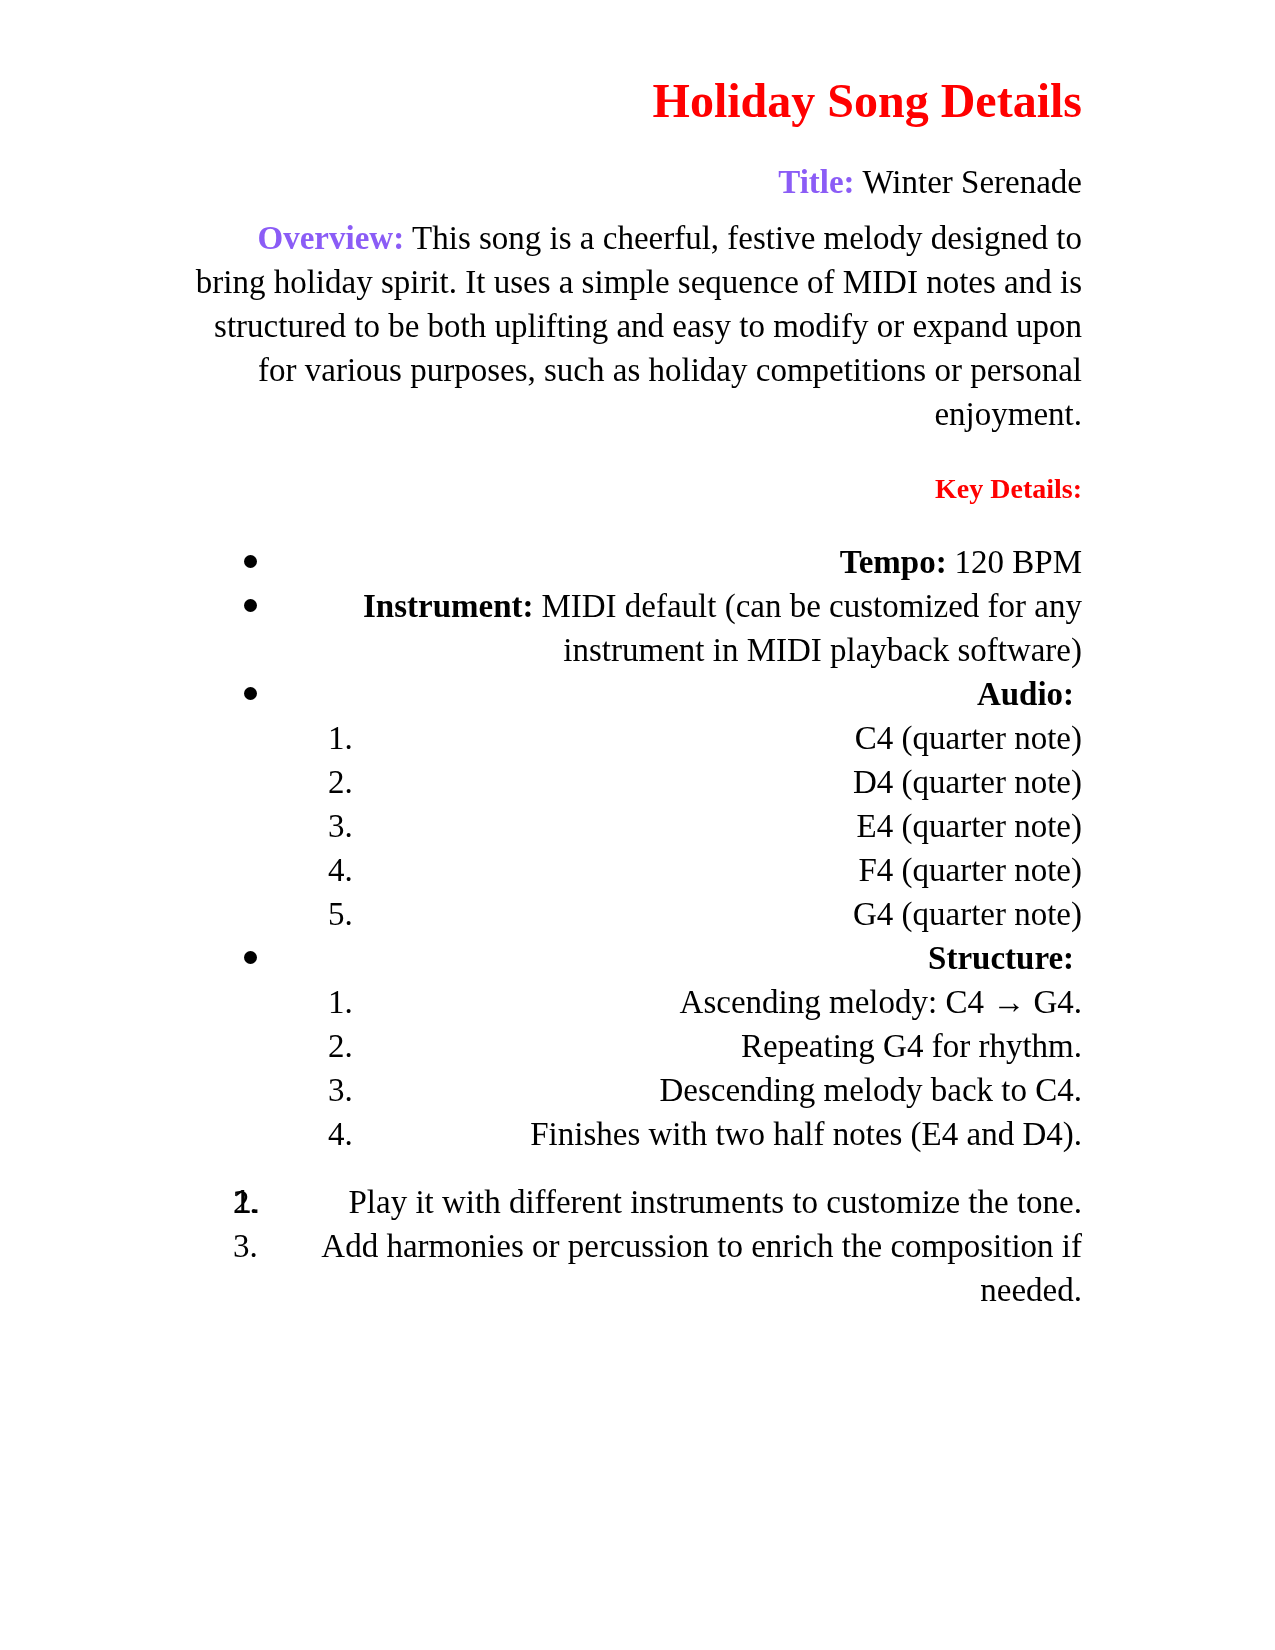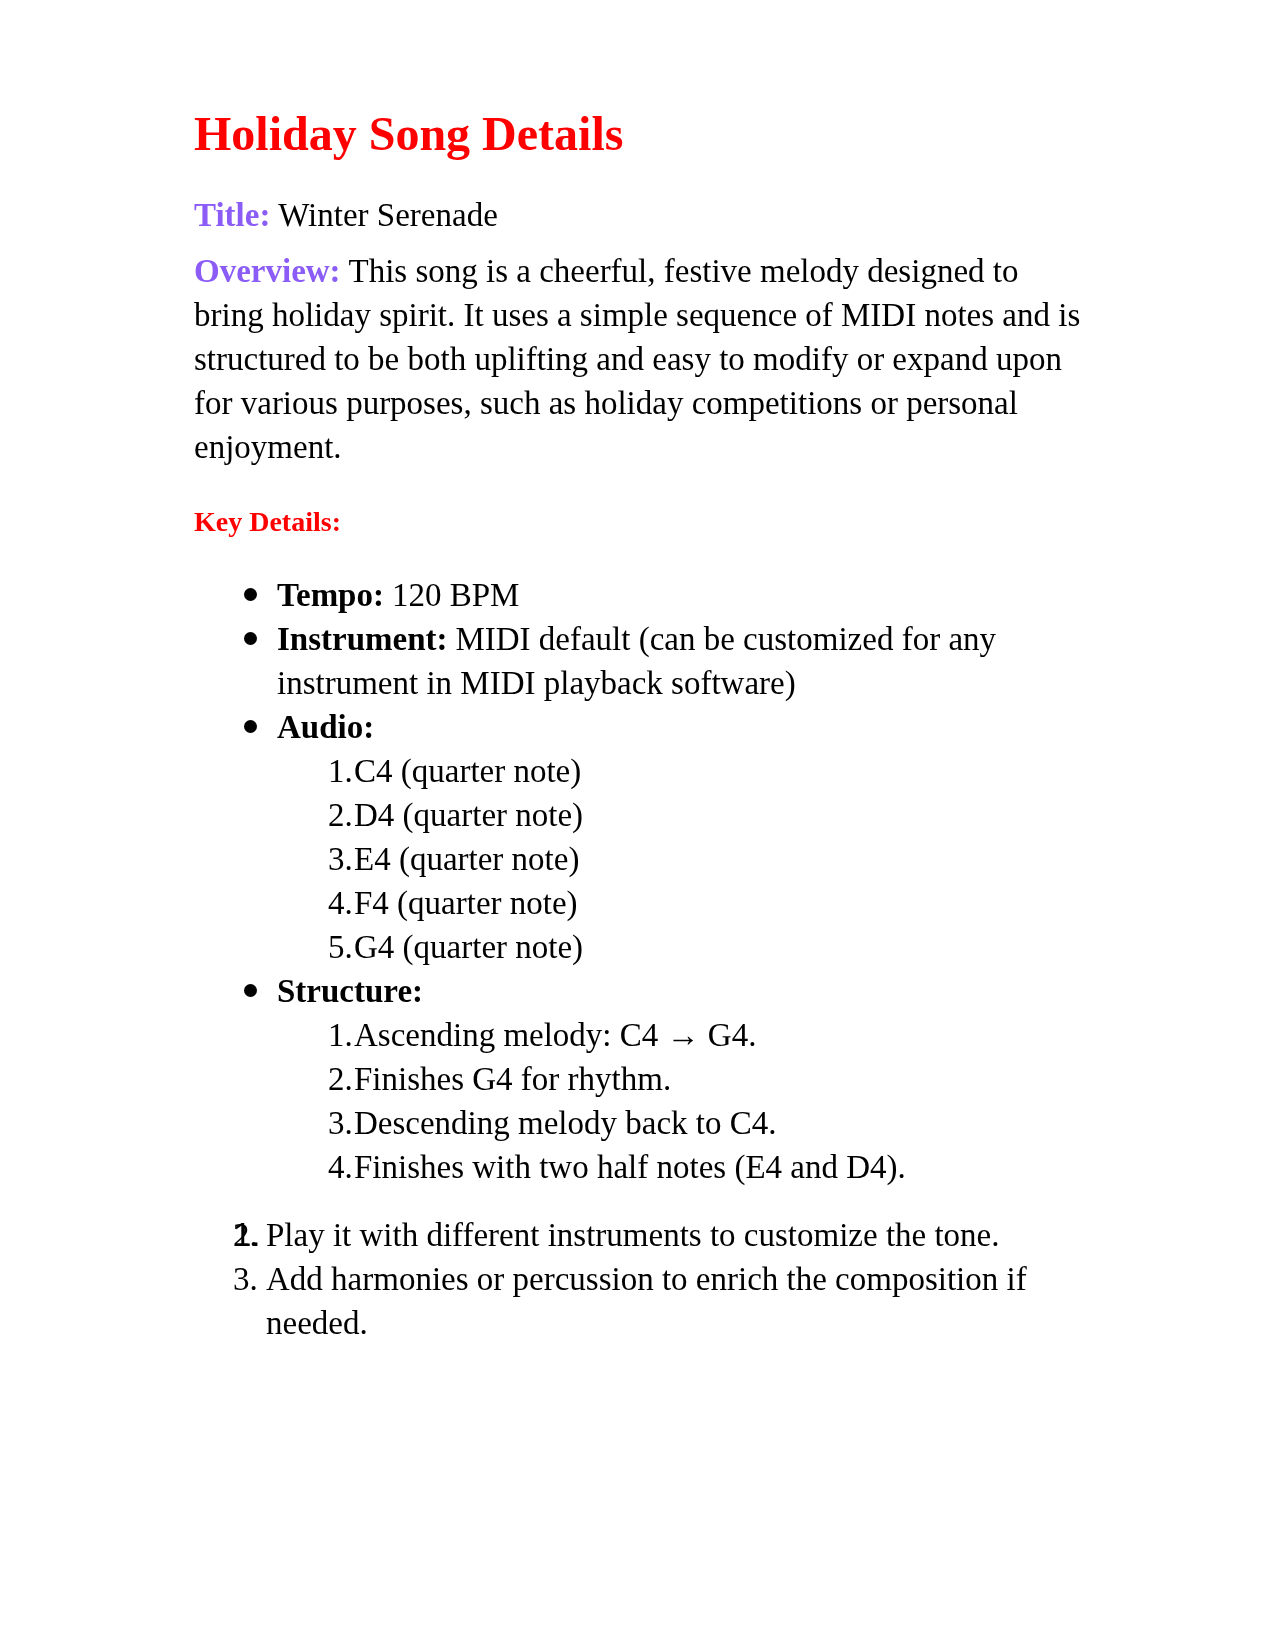--- a/index.html
+++ b/index.html
@@ -7,26 +7,27 @@
     padding: 0;
     background: #ffffff;
   }
   .page {
     position: relative;
     width: 1173px;
     height: 1650px;
     margin: 0 auto;
     background: #ffffff;
     box-sizing: border-box;
-    padding: 105px 142px 0 143px;
+    padding: 72px 142px 0 143px;
     font-family: "Liberation Serif", "DejaVu Serif", serif;
     font-size: 33px;
     line-height: 44px;
     color: #000000;
     overflow: hidden;
+    text-align: right;
   }
   h1.doc-title {
     margin: 0;
     font-size: 48px;
     line-height: 58px;
     font-weight: bold;
     color: #ff0000;
   }
   h2.section-heading {
     margin: 26px 0 0 0;
@@ -130,21 +131,21 @@
       </div>
     </div>
 
     <div class="bullet-row">
       <span class="bullet-dot"></span>
       <span class="bold-label">Structure:</span>
       <div class="sub-row">
         <span class="sub-marker">1.</span><span>Ascending melody: C4 → G4.</span>
       </div>
       <div class="sub-row">
-        <span class="sub-marker">2.</span><span>Finishes G4 for rhythm.</span>
+        <span class="sub-marker">2.</span><span>Repeating G4 for rhythm.</span>
       </div>
       <div class="sub-row">
         <span class="sub-marker">3.</span><span>Descending melody back to C4.</span>
       </div>
       <div class="sub-row">
         <span class="sub-marker">4.</span><span>Finishes with two half notes (E4 and D4).</span>
       </div>
     </div>
 
   </div>

